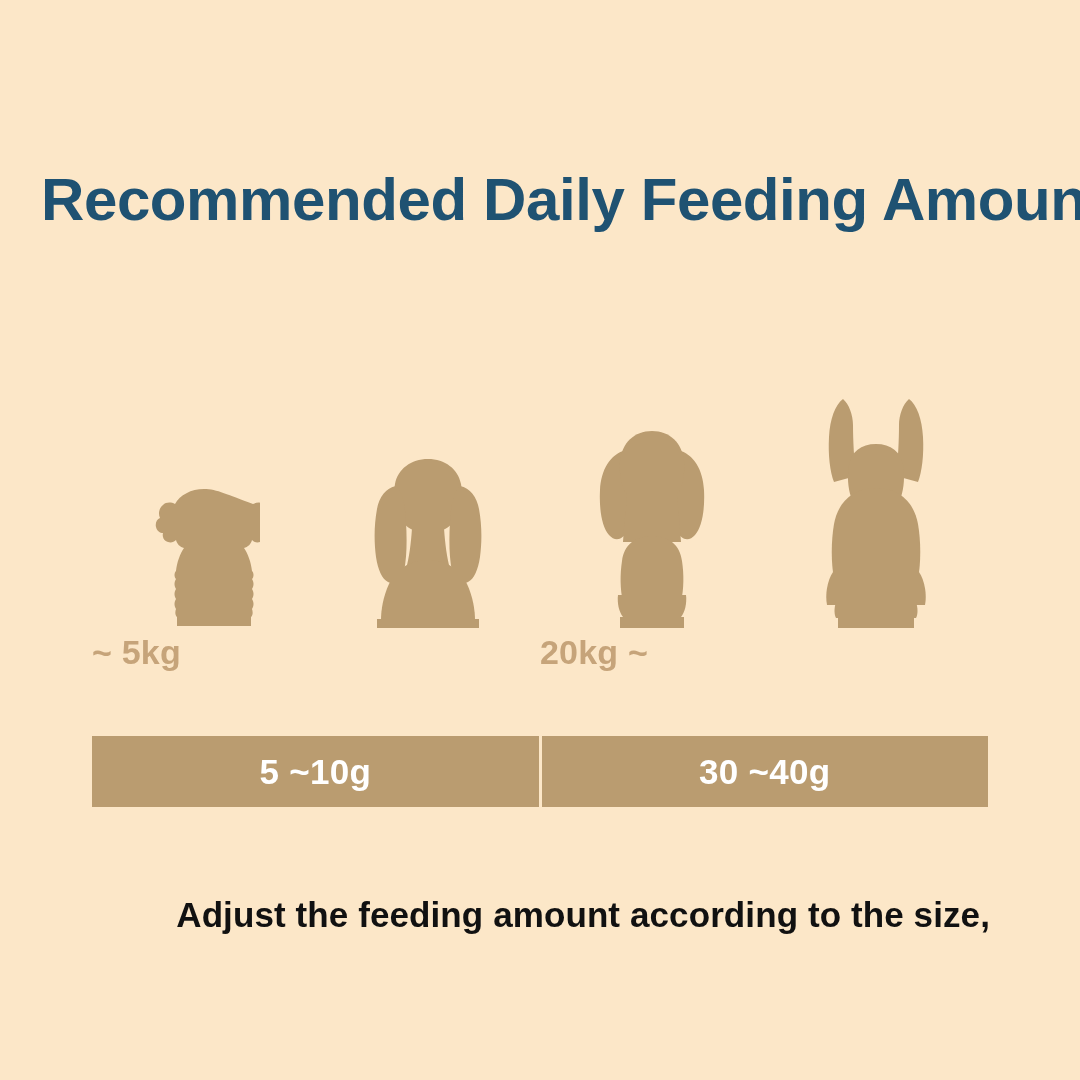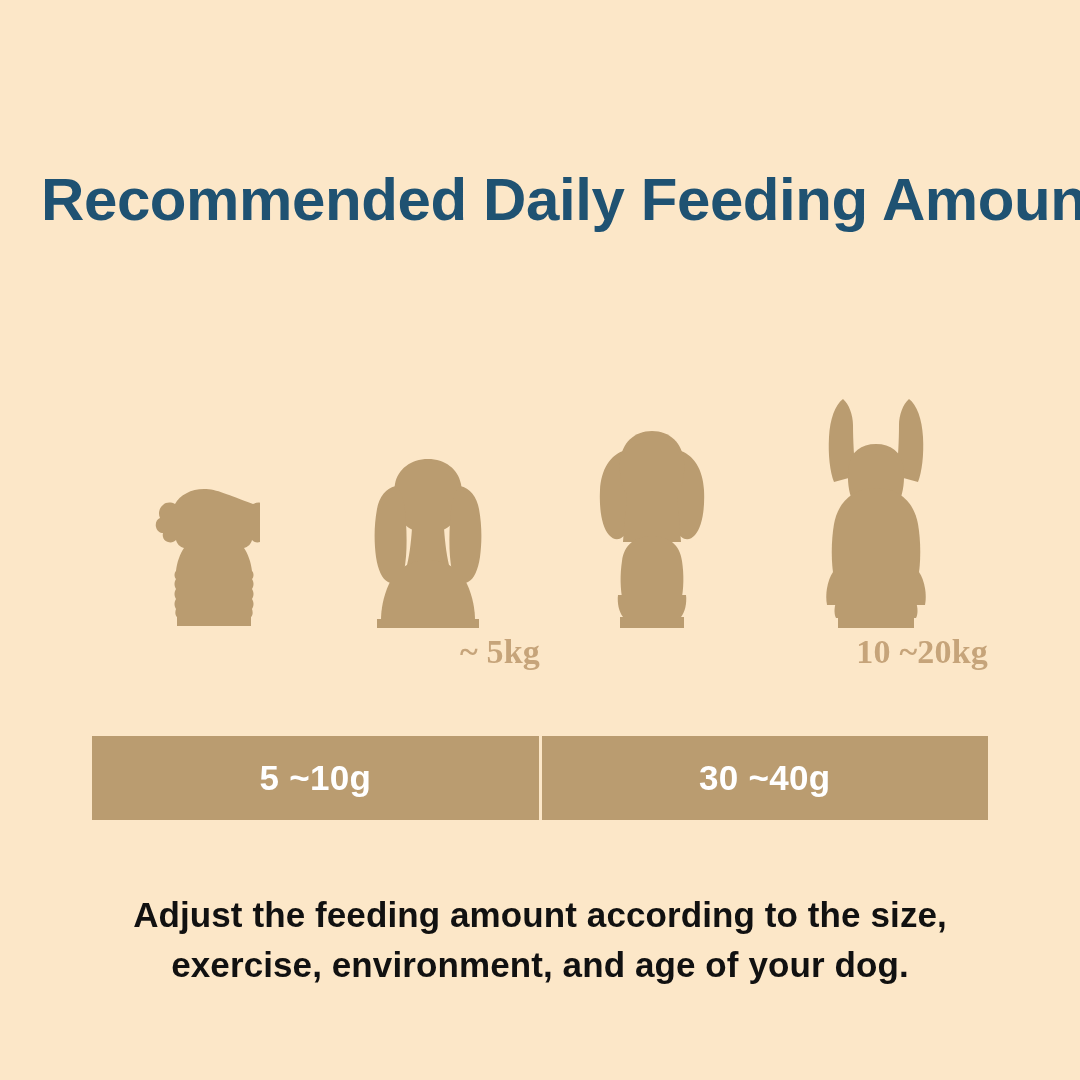--- a/index.html
+++ b/index.html
@@ -60,36 +60,36 @@
   
   .weight-row {
     position: absolute;
     left: 92px;
     top: 633px;
     width: 896px;
     display: flex;
   }
   .weight-cell {
     flex: 1 1 0;
-    text-align: right;
-    font-family: Liberation Serif, serif;
+    text-align: left;
+    font-family: Liberation Sans, sans-serif;
     font-size: 34px;
     font-weight: bold;
     color: #C6A47A;
     letter-spacing: 0.2px;
     white-space: nowrap;
   }
 
   
   .amount-bar {
     position: absolute;
     left: 92px;
     top: 736px;
     width: 896px;
-    height: 84px;
+    height: 71px;
     display: flex;
     background: #BA9C70;
   }
   .amount-cell {
     flex: 1 1 0;
     display: flex;
     align-items: center;
     justify-content: center;
     font-family: "Liberation Sans Narrow", "Liberation Sans", sans-serif;
     font-size: 35px;
@@ -103,21 +103,21 @@
   .amount-cell:last-child {
     border-right: none;
   }
 
   
   .footer-note {
     position: absolute;
     left: 90px;
     top: 890px;
     width: 900px;
-    text-align: center;
+    text-align: right;
     font-family: "Liberation Sans Narrow", "Liberation Sans", sans-serif;
     font-size: 35px;
     font-weight: bold;
     color: #111111;
     line-height: 1.42;
     letter-spacing: 0.1px;
   }
   .footer-note .line {
     display: block;
   }
@@ -236,26 +236,25 @@
             <path d="M28 221 l76 0 l0 11 l-76 0 Z"></path>
           </g>
         </svg>
       </span>
     </div>
 
   </div>
 
   <div class="weight-row">
     <div class="weight-cell">~ 5kg</div>
-    <div class="weight-cell">10 ~20kg</div>
+    <div class="weight-cell">20kg ~</div>
   </div>
 
   <div class="amount-bar">
     <div class="amount-cell">5 ~10g</div>
     <div class="amount-cell">30 ~40g</div>
   </div>
 
   <div class="footer-note">
     <span class="line">Adjust the feeding amount according to the size,</span>
-    <span class="line">exercise, environment, and age of your dog.</span>
   </div>
 
 </div>
 
 </body></html>

